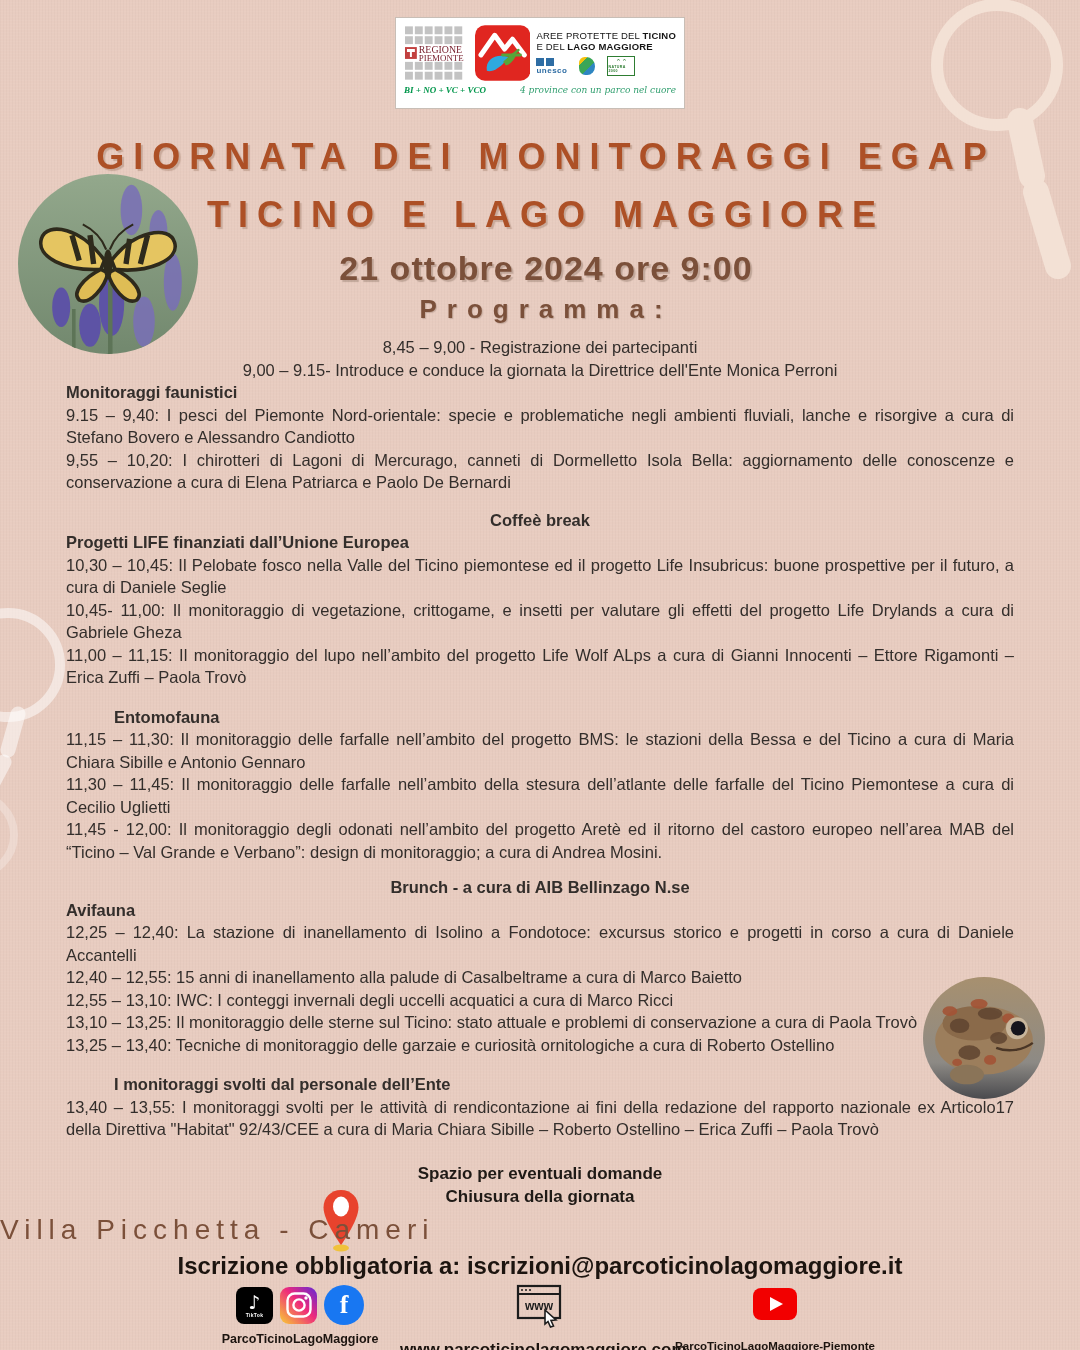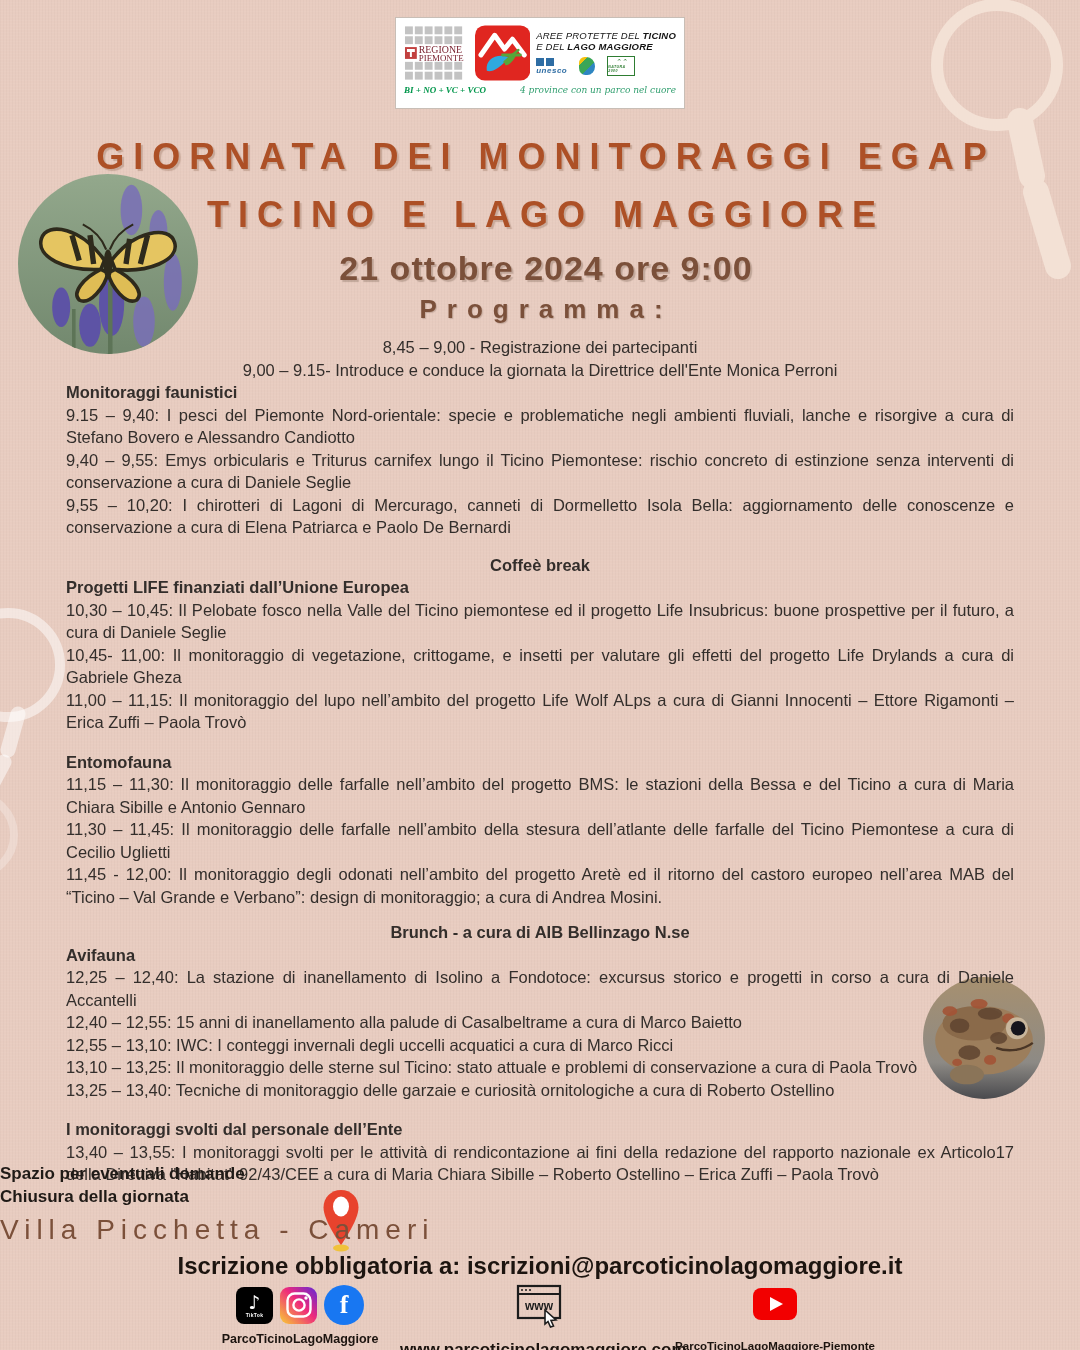--- a/index.html
+++ b/index.html
@@ -14,21 +14,21 @@
     font-family:"Liberation Sans", sans-serif;
     color:#332e2b;
   }
   
   .logo-box{
     position:absolute;left:395px;top:17px;width:290px;height:92px;
     background:#fff;border:1px solid #c8beb6;box-sizing:border-box;
     padding:6px 8px 3px 8px;
   }
   .logo-row{display:flex;align-items:center;gap:6px;height:58px;}
-  .logo-right{display:flex;flex-direction:column;gap:3px;font-style:italic;}
+  .logo-right{display:flex;flex-direction:column;gap:3px;}
   .aree-title{font-size:9.5px;line-height:11px;color:#141414;letter-spacing:0.2px;white-space:nowrap;}
   .aree-title b{font-weight:bold;}
   .mini-logos{display:flex;align-items:center;gap:12px;margin-top:1px;}
   .unesco-chip{display:flex;flex-direction:column;align-items:flex-start;}
   .unesco-grid{display:flex;gap:2px;}
   .unesco-sq{width:8px;height:8px;background:#2e6da4;}
   .unesco-word{font-size:8px;font-weight:bold;color:#2e6da4;letter-spacing:0.5px;}
   .mab-squiggle{width:16px;height:18px;border-radius:40% 60% 55% 45%;
     background:linear-gradient(135deg,#f4c20d 0 25%,#3aa657 25% 60%,#2e86c1 60% 100%);}
   .natura-chip{width:26px;height:18px;border:1px solid #2e7d32;display:flex;flex-direction:column;
@@ -49,23 +49,23 @@
   .date-line{font-weight:bold;font-size:34px;line-height:44px;letter-spacing:1px;color:#7b503a;
     text-shadow:2px 2px 1px rgba(60,35,20,0.22);margin-top:2px;}
   .program-label{font-weight:bold;font-size:26px;line-height:38px;letter-spacing:10px;color:#7b503a;
     text-shadow:1px 1px 1px rgba(60,35,20,0.2);}
   
   .program{position:absolute;left:66px;top:336px;width:948px;font-size:16.5px;line-height:22.5px;}
   .program p{margin:0;text-align:justify;}
   .center-line{text-align:center;}
   .sec-head{font-weight:bold;}
   .break-line{text-align:center;font-weight:bold;}
-  .mt15{margin-top:15px;} .mt17{margin-top:17px;} .mt13{margin-top:13px;}
-  
-  .closing-block{position:absolute;left:0;top:1162px;width:1080px;
+  .mt15{margin-top:15px;} .mt17{margin-top:17px;margin-left:48px;} .mt13{margin-top:13px;}
+  
+  .closing-block{position:absolute;left:0;top:1162px;width:1080px;text-align:center;
     font-weight:bold;font-size:17px;line-height:23px;color:#1f1a16;}
   .pin{position:absolute;left:322px;top:1188px;}
   .venue{position:absolute;left:0;top:1214px;width:1080px;text-align:left;
     font-weight:normal;font-size:28px;letter-spacing:6px;color:#7b503a;}
   .registration{position:absolute;left:0;top:1252px;width:1080px;text-align:center;
     font-weight:bold;font-size:24px;color:#1c140f;}
   .social-col{position:absolute;text-align:center;}
   .social-left{left:180px;top:1284px;width:240px;}
   .social-mid{left:400px;top:1284px;width:280px;}
   .social-right{left:655px;top:1288px;width:240px;}
@@ -242,21 +242,20 @@
     <div class="date-line">21 ottobre 2024 ore 9:00</div>
     <div class="program-label">Programma:</div>
   </div>
 
   <div class="program">
     <div class="center-line">8,45 – 9,00 - Registrazione dei partecipanti</div>
     <div class="center-line">9,00 – 9.15- Introduce e conduce la giornata la Direttrice dell'Ente Monica Perroni</div>
 
     <div class="sec-head">Monitoraggi faunistici</div>
     <p>9.15 – 9,40: I pesci del Piemonte Nord-orientale: specie e problematiche negli ambienti fluviali, lanche e risorgive a cura di Stefano Bovero e Alessandro Candiotto</p>
-    <p>9,40 – 9,55: Emys orbicularis e Triturus carnifex lungo il Ticino Piemontese: rischio concreto di estinzione senza interventi di conservazione a cura di Daniele Seglie</p>
     <p>9,55 – 10,20: I chirotteri di Lagoni di Mercurago, canneti di Dormelletto Isola Bella: aggiornamento delle conoscenze e conservazione a cura di Elena Patriarca e Paolo De Bernardi</p>
 
     <div class="break-line mt15">Coffeè break</div>
 
     <div class="sec-head">Progetti LIFE finanziati dall’Unione Europea</div>
     <p>10,30 – 10,45: Il Pelobate fosco nella Valle del Ticino piemontese ed il progetto Life Insubricus: buone prospettive per il futuro, a cura di Daniele Seglie</p>
     <p>10,45- 11,00: Il monitoraggio di vegetazione, crittogame, e insetti per valutare gli effetti del progetto Life Drylands a cura di Gabriele Gheza</p>
     <p>11,00 – 11,15: Il monitoraggio del lupo nell’ambito del progetto Life Wolf ALps a cura di Gianni Innocenti – Ettore Rigamonti – Erica Zuffi – Paola Trovò</p>
 
     <div class="sec-head mt17">Entomofauna</div>

